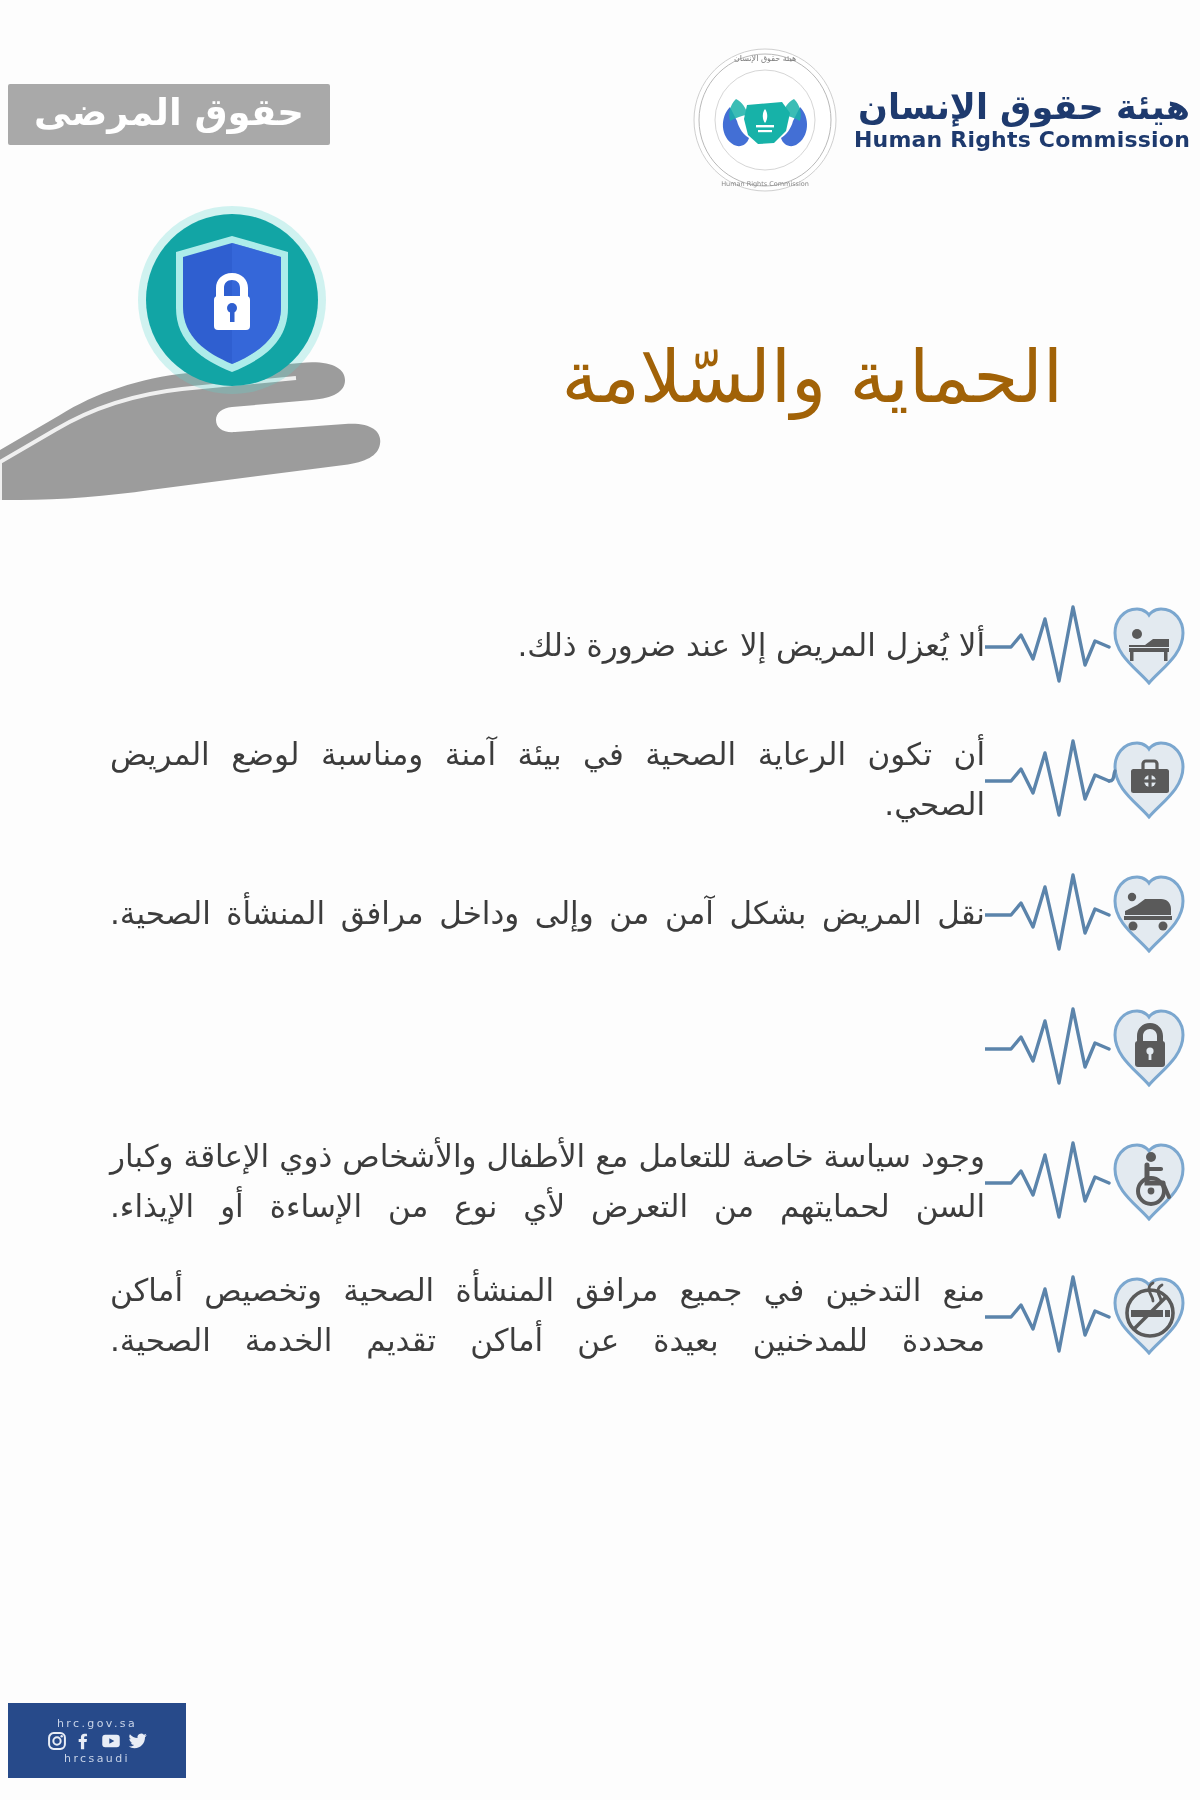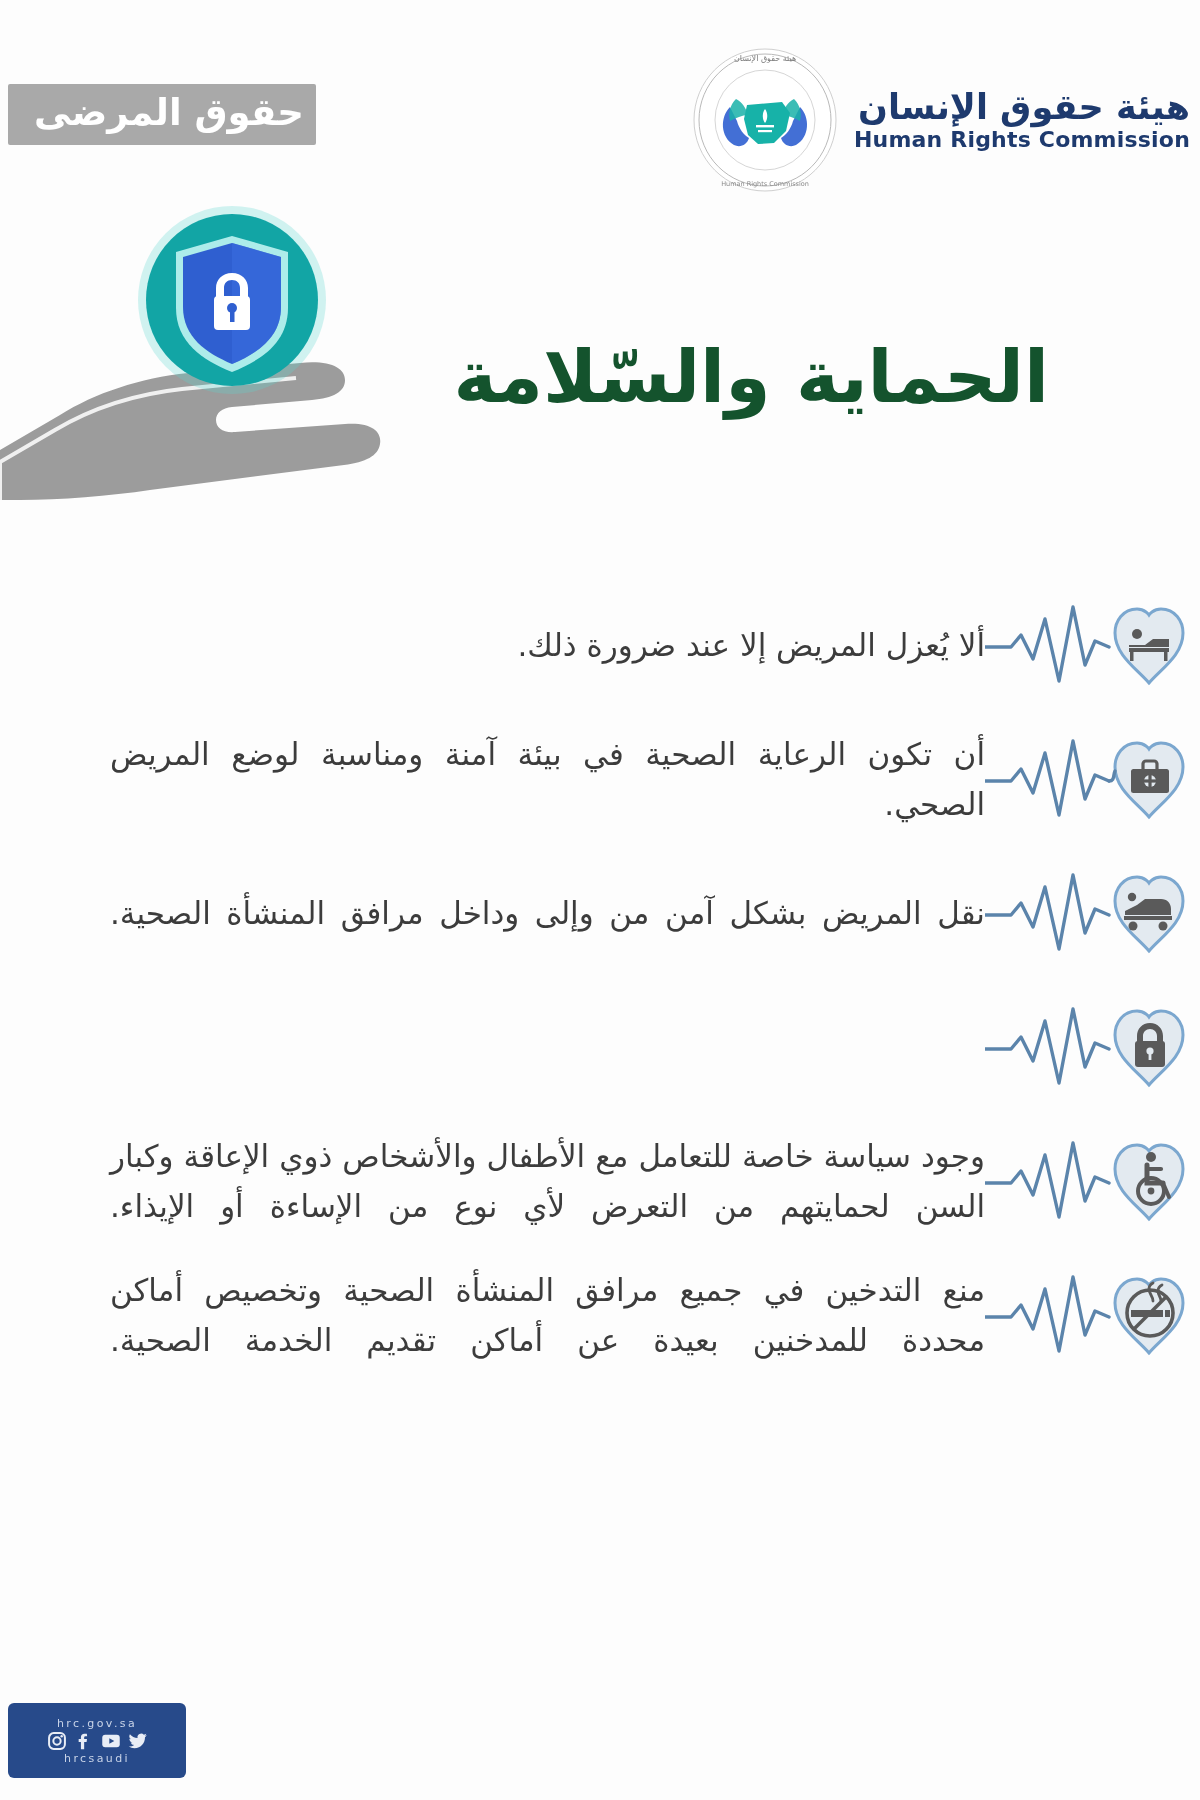--- a/index.html
+++ b/index.html
@@ -25,21 +25,21 @@
     height: 200px;
   }
   #page-tab {
     position: absolute;
     top: 84px;
     left: 8px;
     background: #a9a9a9;
     color: #ffffff;
     font-size: 37px;
     font-weight: bold;
-    padding: 10px 12px 14px 26px;
+    padding: 10px 26px 14px 26px;
     border-radius: 2px;
     letter-spacing: 0px;
     line-height: 1.0;
     direction: rtl;
   }
   #brand {
     position: absolute;
     top: 45px;
     right: 10px;
     display: flex;
@@ -79,25 +79,25 @@
   }
   #hero-emblem {
     position: absolute;
     left: 0px;
     top: 0px;
     width: 470px;
     height: 310px;
   }
   #hero-title {
     position: absolute;
-    right: 151px;
+    right: 137px;
     top: 140px;
-    color: #14532d;
+    color: #a16207;
     font-size: 73px;
-    font-weight: bold;
+    font-weight: normal;
     direction: rtl;
     white-space: nowrap;
     line-height: 1;
   }
 
   
   #rights-list {
     position: absolute;
     top: 585px;
     left: 0;
@@ -139,21 +139,20 @@
     left: 8px;
     bottom: 22px;
     width: 178px;
     height: 75px;
     background: #274a8a;
     display: flex;
     flex-direction: column;
     align-items: center;
     justify-content: center;
     gap: 2px;
-    border-radius: 6px;
   }
   #footer-site, #footer-handle {
     color: #c9d4e8;
     font-size: 11px;
     letter-spacing: 2.4px;
     direction: ltr;
     line-height: 1;
   }
   #footer-social {
     display: flex;

